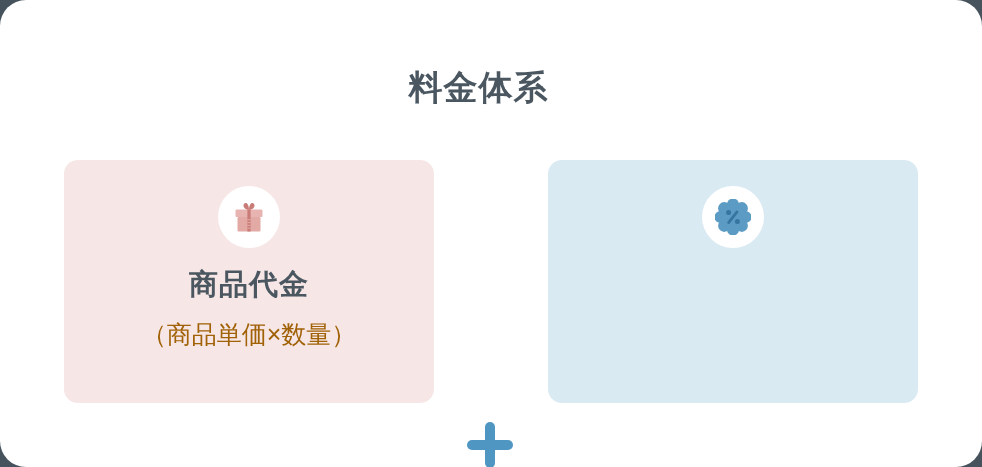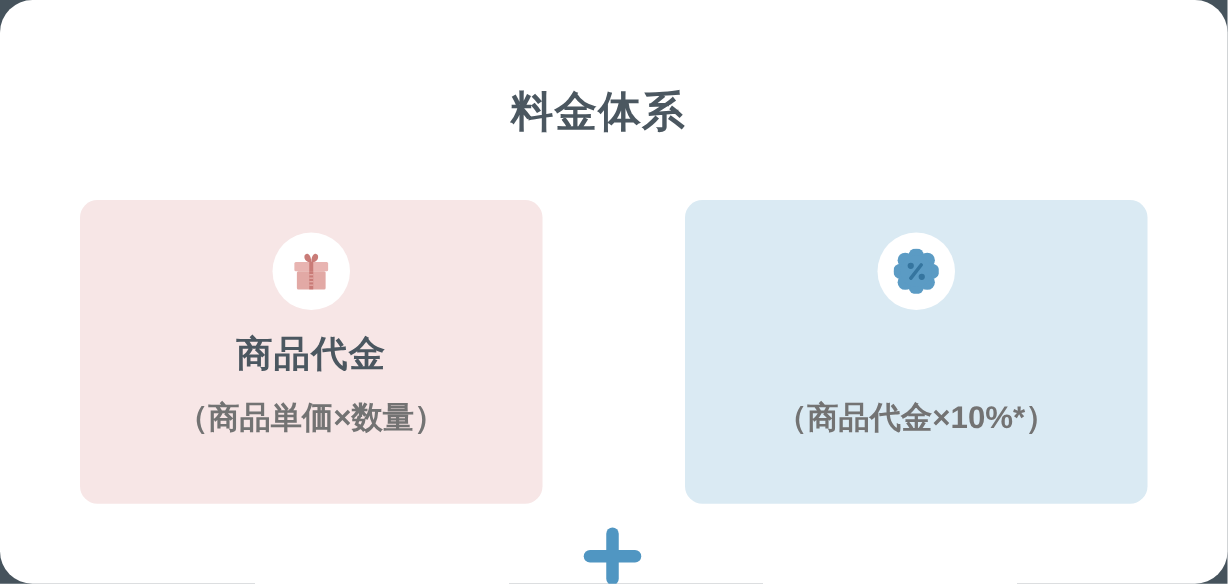--- a/index.html
+++ b/index.html
@@ -30,20 +30,21 @@
     position: absolute;
     left: 0;
     top: 70px;
     width: 957px;
     text-align: center;
     font-size: 34px;
     font-weight: bold;
     color: #4b5760;
     letter-spacing: 1px;
     line-height: 1.2;
+    font-family: Liberation Mono, monospace;
   }
 
   .fee-row {
     position: absolute;
     left: 0;
     top: 160px;
     width: 982px;
     height: 243px;
   }
 
@@ -91,22 +92,22 @@
     line-height: 1.25;
   }
 
   .card-sub {
     position: absolute;
     left: 0;
     top: 158px;
     width: 100%;
     text-align: center;
     font-size: 25px;
-    font-weight: bold;
-    color: #737373;
+    font-weight: normal;
+    color: #a16207;
     letter-spacing: 0px;
     line-height: 1.3;
   }
 
   .plus-sign {
     position: absolute;
     left: 467px;
     top: 262px;
     width: 46px;
     height: 46px;
@@ -188,17 +189,16 @@
               <circle cx="9.2" cy="9.2" r="6.1"></circle>
               <circle cx="18" cy="18" r="12.6"></circle>
             </g>
 
             <circle cx="13.6" cy="13.6" r="2.5" fill="#35759f"></circle>
             <circle cx="22.4" cy="22.4" r="2.5" fill="#35759f"></circle>
             <rect x="16.6" y="10.2" width="2.8" height="16.2" rx="1.2" fill="#35759f" transform="rotate(38 18 18)"></rect>
           </svg>
         </span>
       </div>
-      <div class="card-sub">（商品代金×10%*）</div>
     </div>
 
   </div>
 </div>
 
 </body></html>

